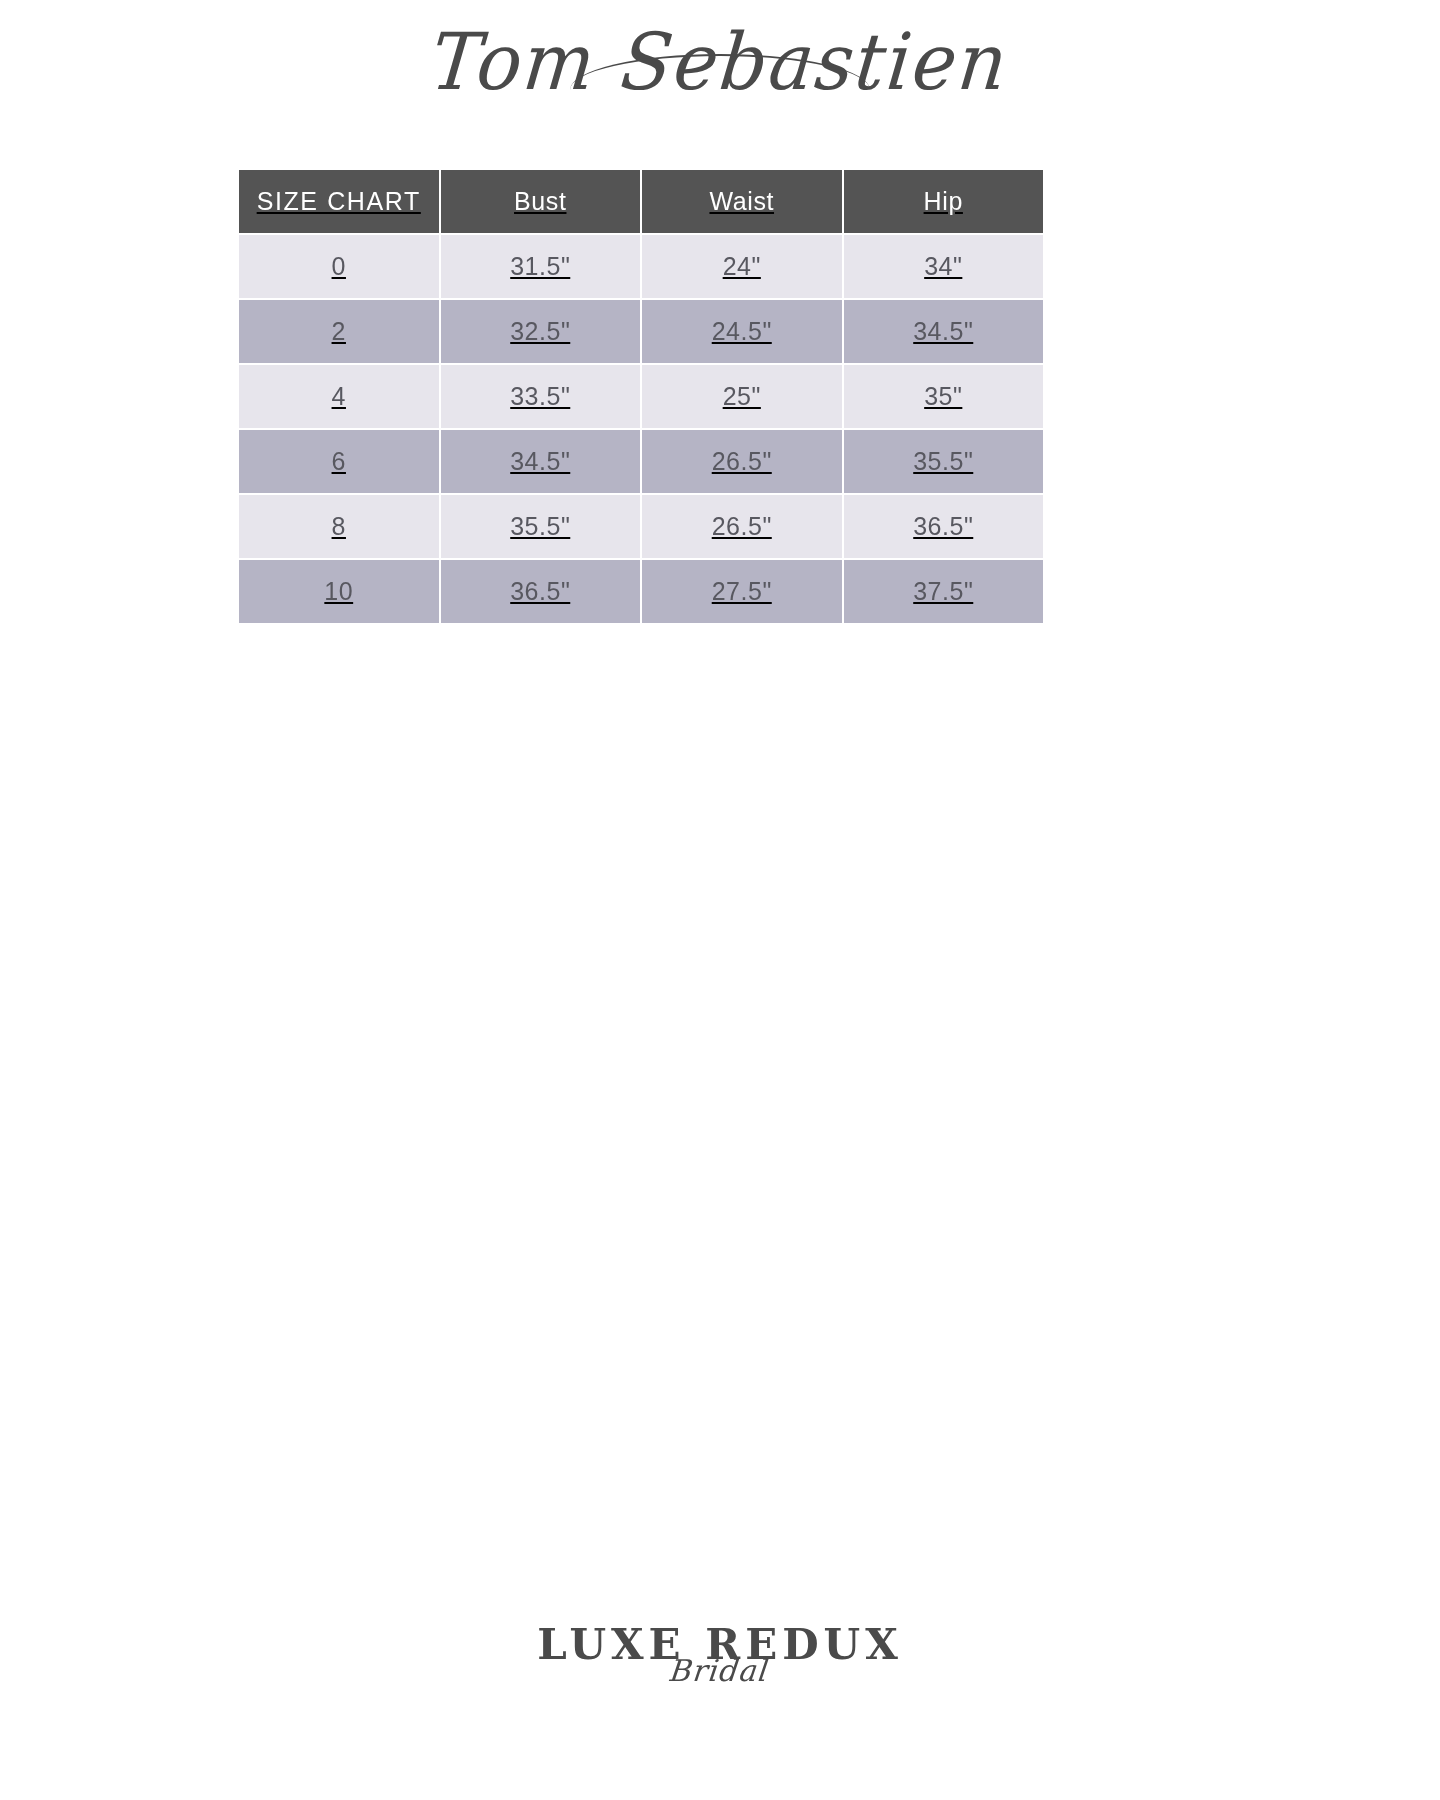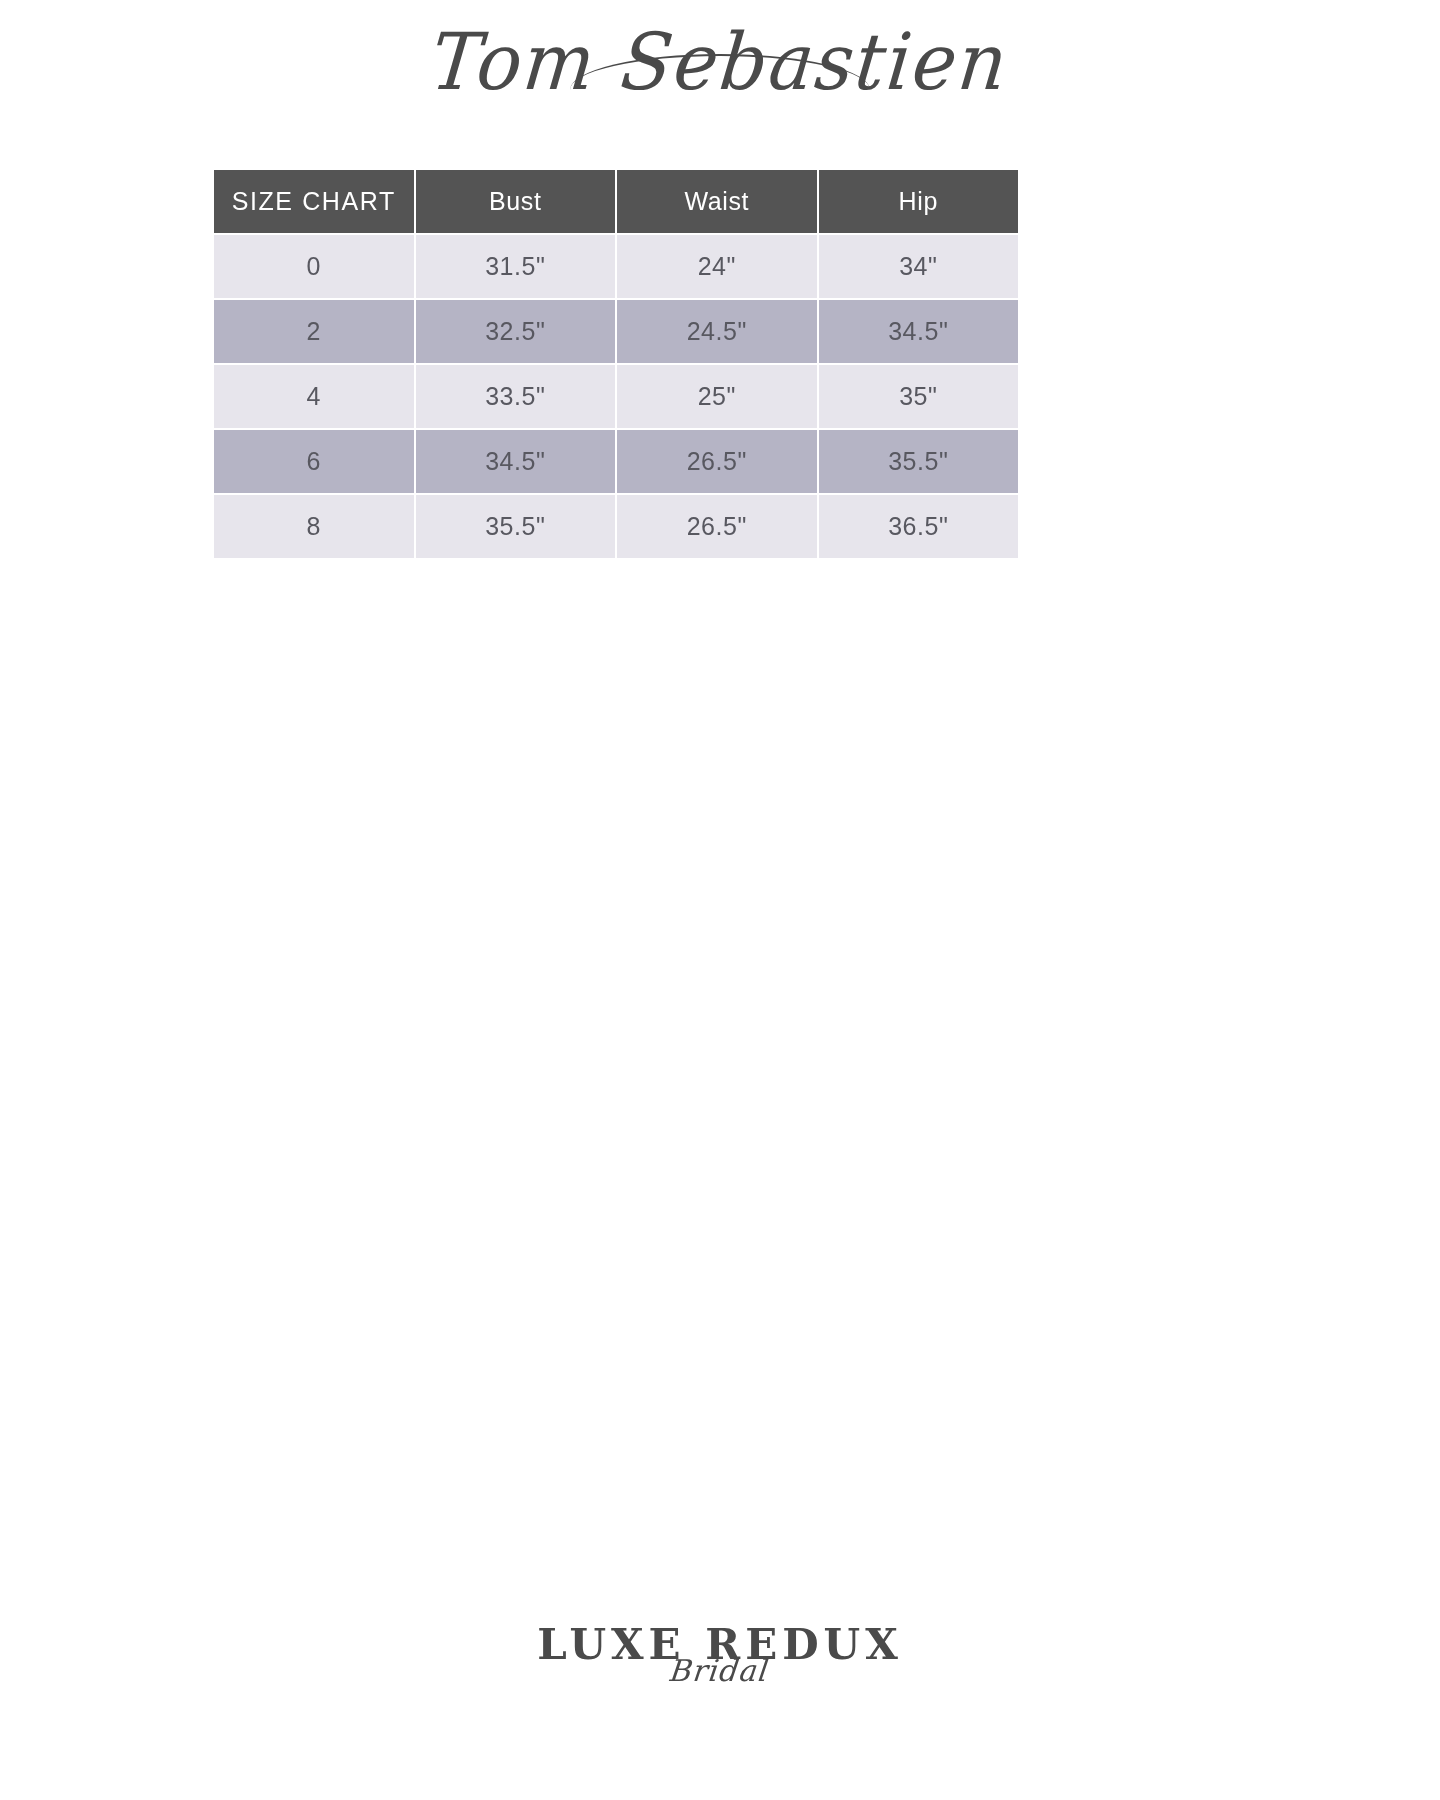--- a/index.html
+++ b/index.html
@@ -49,26 +49,27 @@
     border-radius: 50% 50% 0 0 / 100% 100% 0 0;
     border-left: none;
     border-right: none;
     border-bottom: none;
     pointer-events: none;
   }
 
   
   .size-table {
     position: absolute;
-    left: 212px;
+    left: 237px;
     top: 168px;
     width: 808px;
     border-collapse: separate;
     border-spacing: 2px 2px;
     table-layout: fixed;
+    text-decoration: underline;
   }
   .size-table th,
   .size-table td {
     width: 25%;
     height: 63px;
     text-align: center;
     vertical-align: middle;
     padding: 0;
     font-weight: 400;
   }
@@ -161,19 +162,25 @@
       <td>34.5"</td>
       <td>26.5"</td>
       <td>35.5"</td>
     </tr>
     <tr class="row-light">
       <td>8</td>
       <td>35.5"</td>
       <td>26.5"</td>
       <td>36.5"</td>
     </tr>
+    <tr class="row-dark">
+      <td>10</td>
+      <td>36.5"</td>
+      <td>27.5"</td>
+      <td>37.5"</td>
+    </tr>
   </tbody>
 </table>
 
 <div class="footer-logo">
   <span class="logo-main">LUXE REDUX</span>
   <span class="logo-script">Bridal</span>
 </div>
 
 </body></html>

